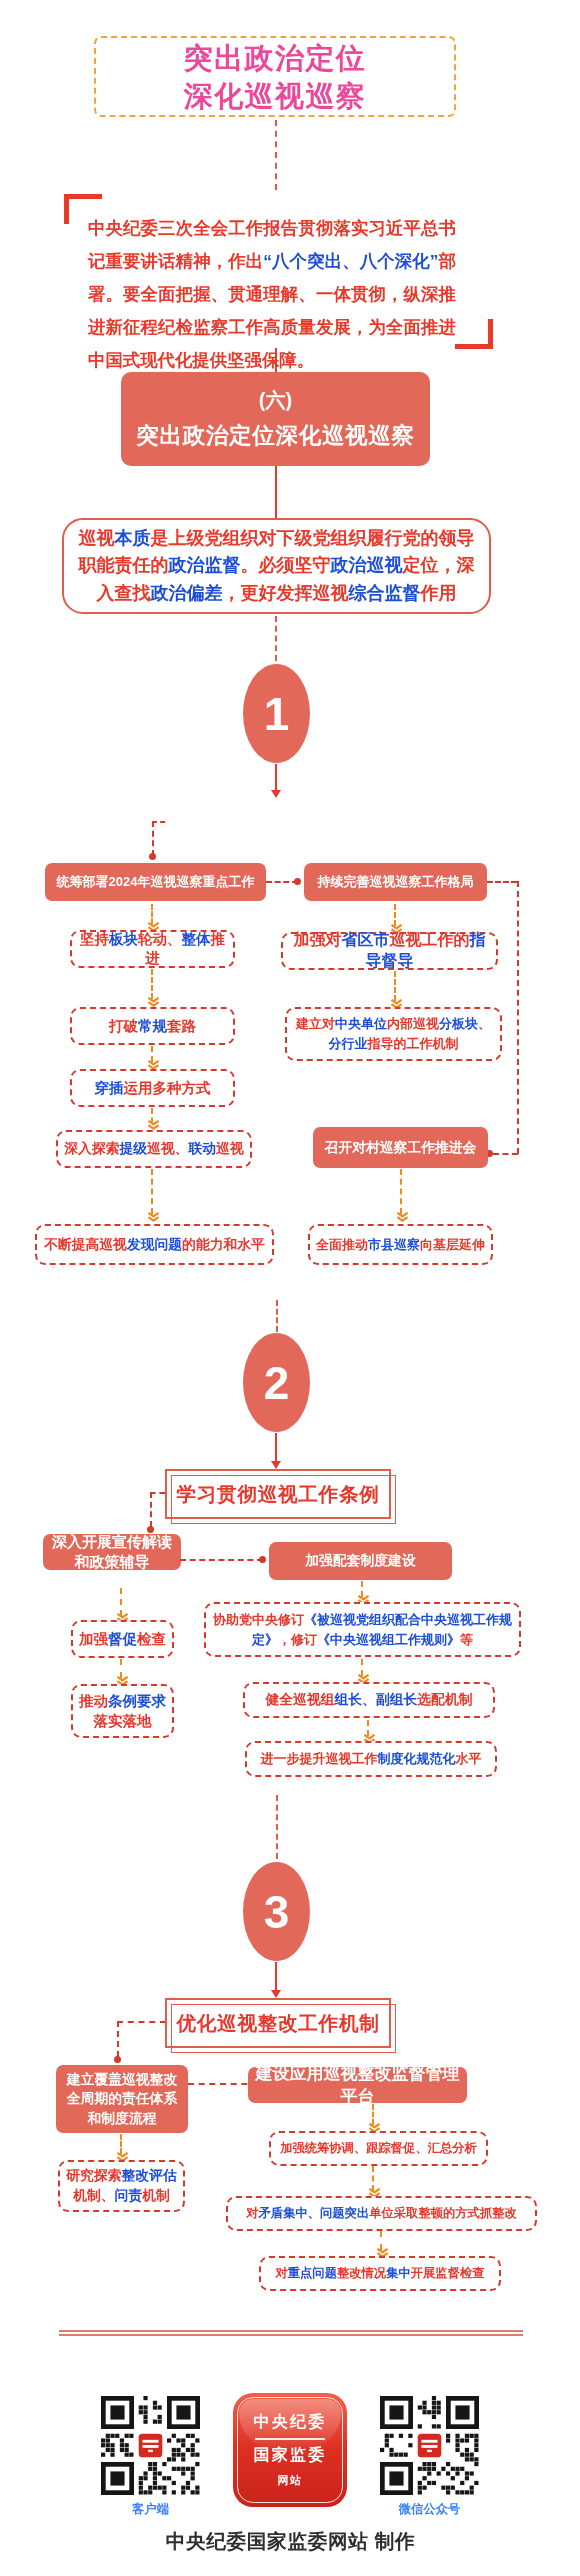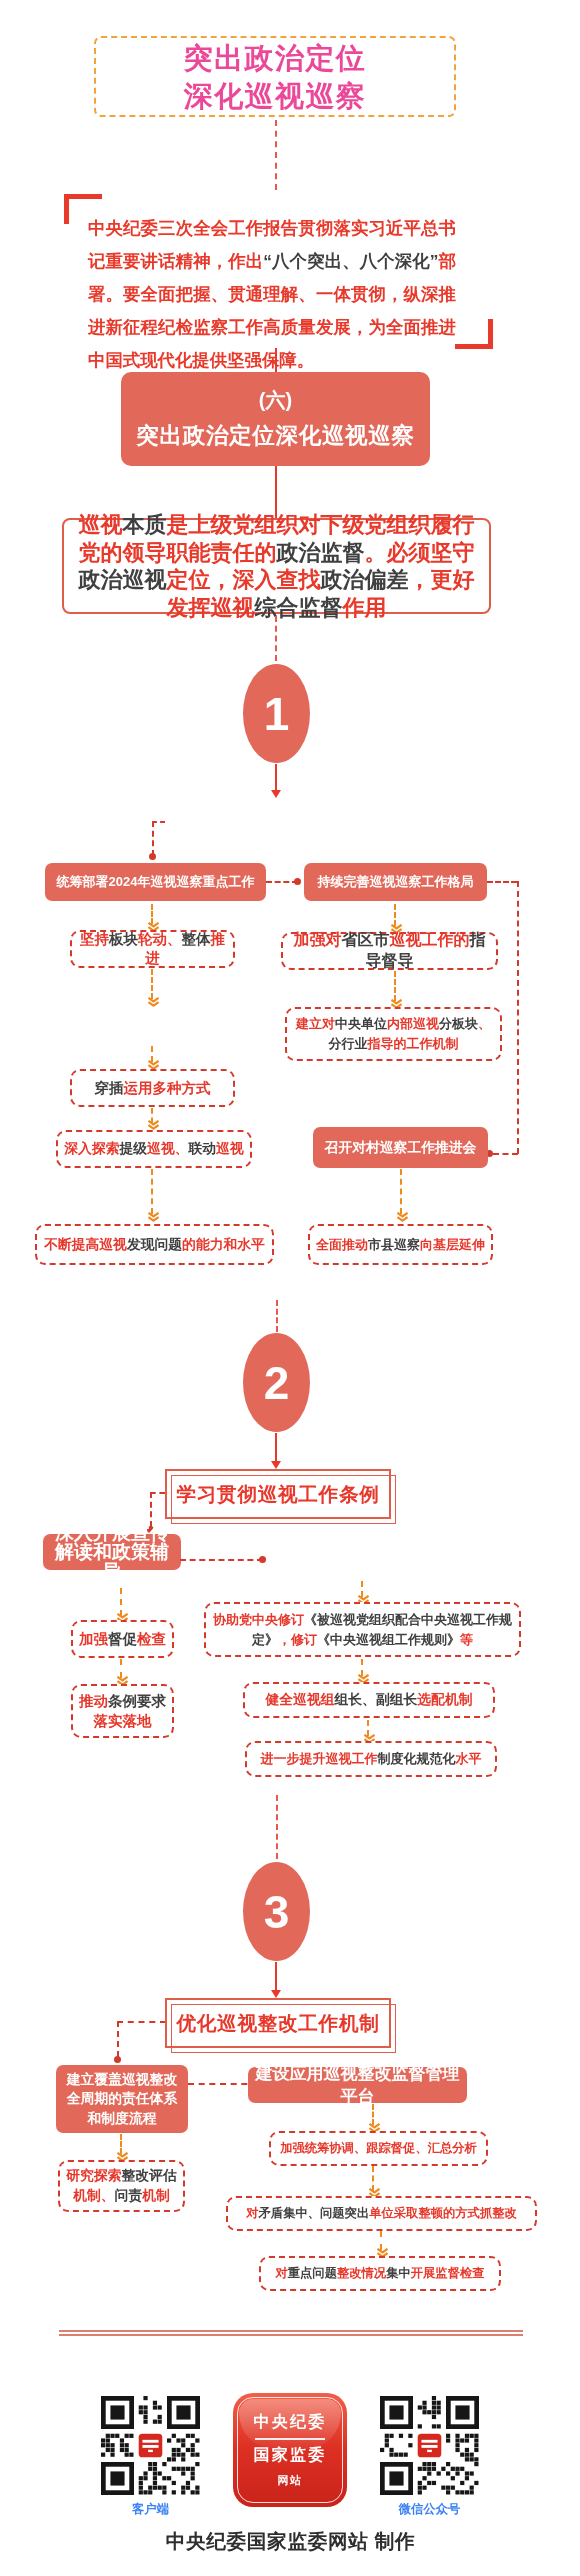--- a/index.html
+++ b/index.html
@@ -1,39 +1,39 @@
 <!DOCTYPE html>
 <html style="font-size:11.6px"><head>
 <meta charset="utf-8">
 <style>
   html,body{margin:0;padding:0;background:#fff;}
   .canvas{position:relative;width:581px;height:2576px;background:#fff;overflow:hidden;
     font-family:"Liberation Sans","DejaVu Sans",sans-serif;font-weight:bold;}
   .abs{position:absolute;}
-  .hl{color:#404040;}
+  .hl{color:#1d4ed8;}
   
   .tbox{left:94px;top:36px;width:358px;height:77px;border:2.9px dashed #f2a43b;border-radius:7.2px;
     display:flex;flex-direction:column;align-items:center;justify-content:center;}
   .tline{font-size:29px;line-height:38px;color:#ec4899;letter-spacing:1.4px;}
   
   .vdash{width:0;border-left:2.2px dashed #e8594c;}
   .vsolid{width:0;border-left:2.9px solid #e8392b;}
   .rdash-v{width:0;border-left:2.2px dashed #d5392c;}
   .rdash-h{height:0;border-top:2.2px dashed #d5392c;}
   
   .br-tl{width:33px;height:24.6px;border-top:5px solid #e8392b;border-left:5px solid #e8392b;}
   .br-br{width:33px;height:24.6px;border-bottom:5px solid #e8392b;border-right:5px solid #e8392b;}
   .intro{font-size:17.4px;line-height:33px;color:#e8392b;text-align:justify;}
   
   .fill{background:#e2695a;color:#fff;border-radius:7.2px;display:flex;flex-direction:column;
     align-items:center;justify-content:center;text-align:center;}
   .badge{border-radius:10px;}
   
-  .essence{border:2.2px solid #e05c4b;border-radius:8px;background:#fff;color:#e8392b;
-    font-size:22px;line-height:27.5px;text-align:center;display:flex;align-items:center;justify-content:center;
+  .essence{border:2.2px solid #e05c4b;border-radius:21px;background:#fff;color:#e8392b;
+    font-size:18px;line-height:27.5px;text-align:center;display:flex;align-items:center;justify-content:center;
     padding:4.3px 14.5px;box-sizing:border-box;}
   
   .circle{background:#e2695a;border-radius:50%;color:#fff;display:flex;align-items:center;justify-content:center;
     font-size:46px;}
   
   .sarrow{width:0;border-left:2.2px solid #e8392b;}
   .sarrow::after{content:"";position:absolute;left:-5.8px;bottom:-8px;width:0;height:0;
     border-left:5.8px solid transparent;border-right:5.8px solid transparent;border-top:8.7px solid #e8392b;}
   
   .bigbox{border:2.2px solid #e05c4b;background:#fff;color:#e7382b;font-size:19.6px;letter-spacing:0.7px;
@@ -114,20 +114,23 @@
     </div>
   <div class="abs item" style="left:70px;top:930px;width:165px;height:38px;font-size:14.5px">
       <span><span>坚持</span><span class="hl">板块</span><span>轮动、</span><span class="hl">整体</span><span>推进</span></span>
     </div>
   <div class="abs oconn" style="left:151px;top:969px;height:30px">
       <svg width="13" height="11" viewBox="0 0 18 15">
         <path d="M2 1 L9 6 L16 1" stroke="#ef8a1e" stroke-width="3" fill="none"></path>
         <path d="M2 7 L9 12 L16 7" stroke="#ef8a1e" stroke-width="3" fill="none"></path>
       </svg>
     </div>
+  <div class="abs item" style="left:70px;top:1007px;width:165px;height:38px;font-size:14.5px">
+      <span><span>打破</span><span class="hl">常规</span><span>套路</span></span>
+    </div>
   <div class="abs oconn" style="left:151px;top:1046px;height:16px">
       <svg width="13" height="11" viewBox="0 0 18 15">
         <path d="M2 1 L9 6 L16 1" stroke="#ef8a1e" stroke-width="3" fill="none"></path>
         <path d="M2 7 L9 12 L16 7" stroke="#ef8a1e" stroke-width="3" fill="none"></path>
       </svg>
     </div>
   <div class="abs item" style="left:70px;top:1069px;width:165px;height:38px;font-size:14.5px">
       <span><span class="hl">穿插</span><span>运用多种方式</span></span>
     </div>
   <div class="abs oconn" style="left:151px;top:1108px;height:14.5px">
@@ -180,23 +183,24 @@
 
   <div class="abs vdash" style="left:276px;top:1300px;height:32px"></div>
   <div class="abs circle" style="left:243px;top:1333px;width:67px;height:99px">2</div>
   <div class="abs sarrow" style="left:275px;top:1433px;height:27.5px"></div>
   <div class="abs bigbox" style="left:165px;top:1469px;width:222px;height:46px">学习贯彻巡视工作条例</div>
 
   <div class="abs rdash-h" style="left:150px;top:1492px;width:15px"></div>
   <div class="abs rdash-v" style="left:150px;top:1492px;height:35px"></div>
   <div class="abs dot" style="left:147px;top:1526px"></div>
 
-  <div class="abs fill" style="left:43px;top:1534px;width:138px;height:36px;font-size:19px;line-height:19.6px;padding:0 5.8px;box-sizing:border-box">深入开展宣传解读和政策辅导</div>
+  <div class="abs fill" style="left:43px;top:1534px;width:138px;height:36px;font-size:15px;line-height:19.6px;padding:0 5.8px;box-sizing:border-box">深入开展宣传解读和政策辅导</div>
   <div class="abs rdash-h" style="left:180px;top:1559px;width:83px"></div>
   <div class="abs dot" style="left:259px;top:1556px"></div>
+  <div class="abs fill" style="left:269px;top:1542px;width:183px;height:38px;font-size:13.8px">加强配套制度建设</div>
 
   <div class="abs oconn" style="left:120px;top:1588px;height:27.5px">
       <svg width="13" height="11" viewBox="0 0 18 15">
         <path d="M2 1 L9 6 L16 1" stroke="#ef8a1e" stroke-width="3" fill="none"></path>
         <path d="M2 7 L9 12 L16 7" stroke="#ef8a1e" stroke-width="3" fill="none"></path>
       </svg>
     </div>
   <div class="abs item" style="left:71px;top:1620px;width:103px;height:38px;font-size:14.5px">
       <span><span>加强</span><span class="hl">督促</span><span>检查</span></span>
     </div>

